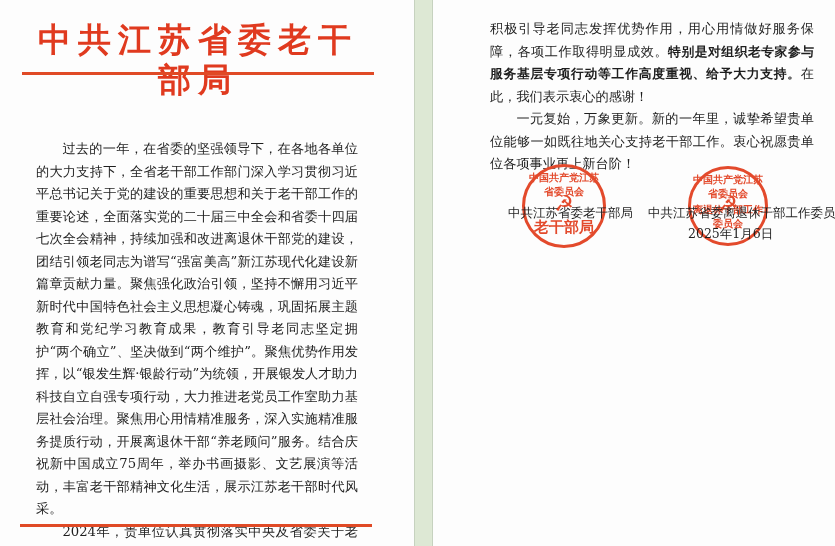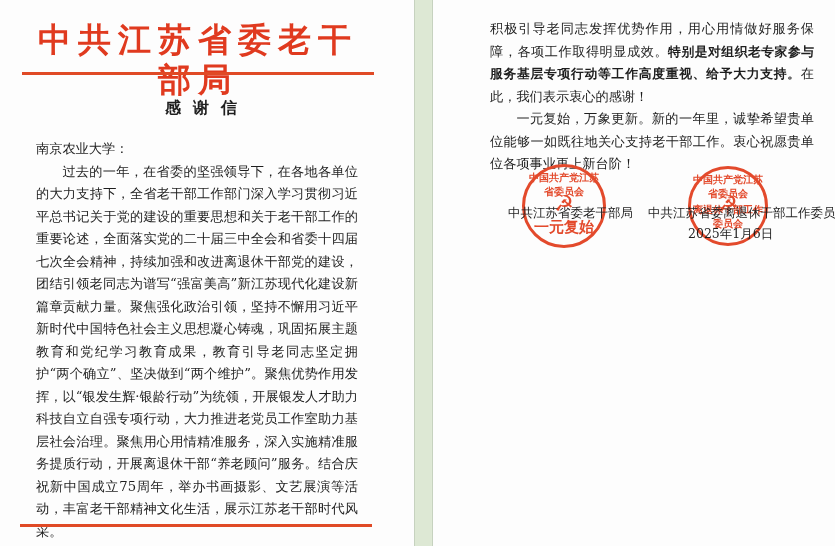--- a/index.html
+++ b/index.html
@@ -77,42 +77,40 @@
     #sign-left { left: 508px; top: 205px; }
     #sign-right { left: 648px; top: 205px; }
     #sign-date { left: 688px; top: 226px; }
   </style>
 </head>
 <body>
 
 <div class="page" id="page-left">
   <div class="letterhead">中共江苏省委老干部局</div>
   <div class="rule" id="rule-top"></div>
-  <div class="title">感谢信</div>
   <div class="body-text" id="left-body">
-    <span class="salutation">南京农业大学：</span>
     <p class="para">过去的一年，在省委的坚强领导下，在各地各单位的大力支持下，全省老干部工作部门深入学习贯彻习近平总书记关于党的建设的重要思想和关于老干部工作的重要论述，全面落实党的二十届三中全会和省委十四届七次全会精神，持续加强和改进离退休干部党的建设，团结引领老同志为谱写“强富美高”新江苏现代化建设新篇章贡献力量。聚焦强化政治引领，坚持不懈用习近平新时代中国特色社会主义思想凝心铸魂，巩固拓展主题教育和党纪学习教育成果，教育引导老同志坚定拥护“两个确立”、坚决做到“两个维护”。聚焦优势作用发挥，以“银发生辉·银龄行动”为统领，开展银发人才助力科技自立自强专项行动，大力推进老党员工作室助力基层社会治理。聚焦用心用情精准服务，深入实施精准服务提质行动，开展离退休干部“养老顾问”服务。结合庆祝新中国成立75周年，举办书画摄影、文艺展演等活动，丰富老干部精神文化生活，展示江苏老干部时代风采。</p>
     <p class="para">2024年，贵单位认真贯彻落实中央及省委关于老干部工作的方针政策，全面落实新时代离退休干部党的建设各项部署要求，</p>
   </div>
   <div class="rule" id="rule-bottom"></div>
 </div>
 
 <div class="gutter"></div>
 
 <div class="page" id="page-right"></div>
 
 <div class="body-text" id="right-body">
   <p class="para para-first-noindent"><span>积极引导老同志发挥优势作用，用心用情做好服务保障，各项工作取得明显成效。</span><span class="bold">特别是对组织老专家参与服务基层专项行动等工作高度重视、给予大力支持。</span><span>在此，我们表示衷心的感谢！</span></p>
   <p class="para">一元复始，万象更新。新的一年里，诚挚希望贵单位能够一如既往地关心支持老干部工作。衷心祝愿贵单位各项事业再上新台阶！</p>
 </div>
 
 <div class="seal" id="seal-left">
   <div class="seal-ring-text">中国共产党江苏省委员会</div>
   <div class="seal-emblem">☭</div>
-  <div class="seal-bottom-text">一元复始</div>
+  <div class="seal-bottom-text">老干部局</div>
 </div>
 
 <div class="seal" id="seal-right">
   <div class="seal-ring-text">中国共产党江苏省委员会</div>
   <div class="seal-emblem">☭</div>
   <div class="seal-bottom-text">离退休干部工作委员会</div>
 </div>
 
 <div class="sign" id="sign-left">中共江苏省委老干部局</div>
 <div class="sign" id="sign-right">中共江苏省委离退休干部工作委员会</div>

